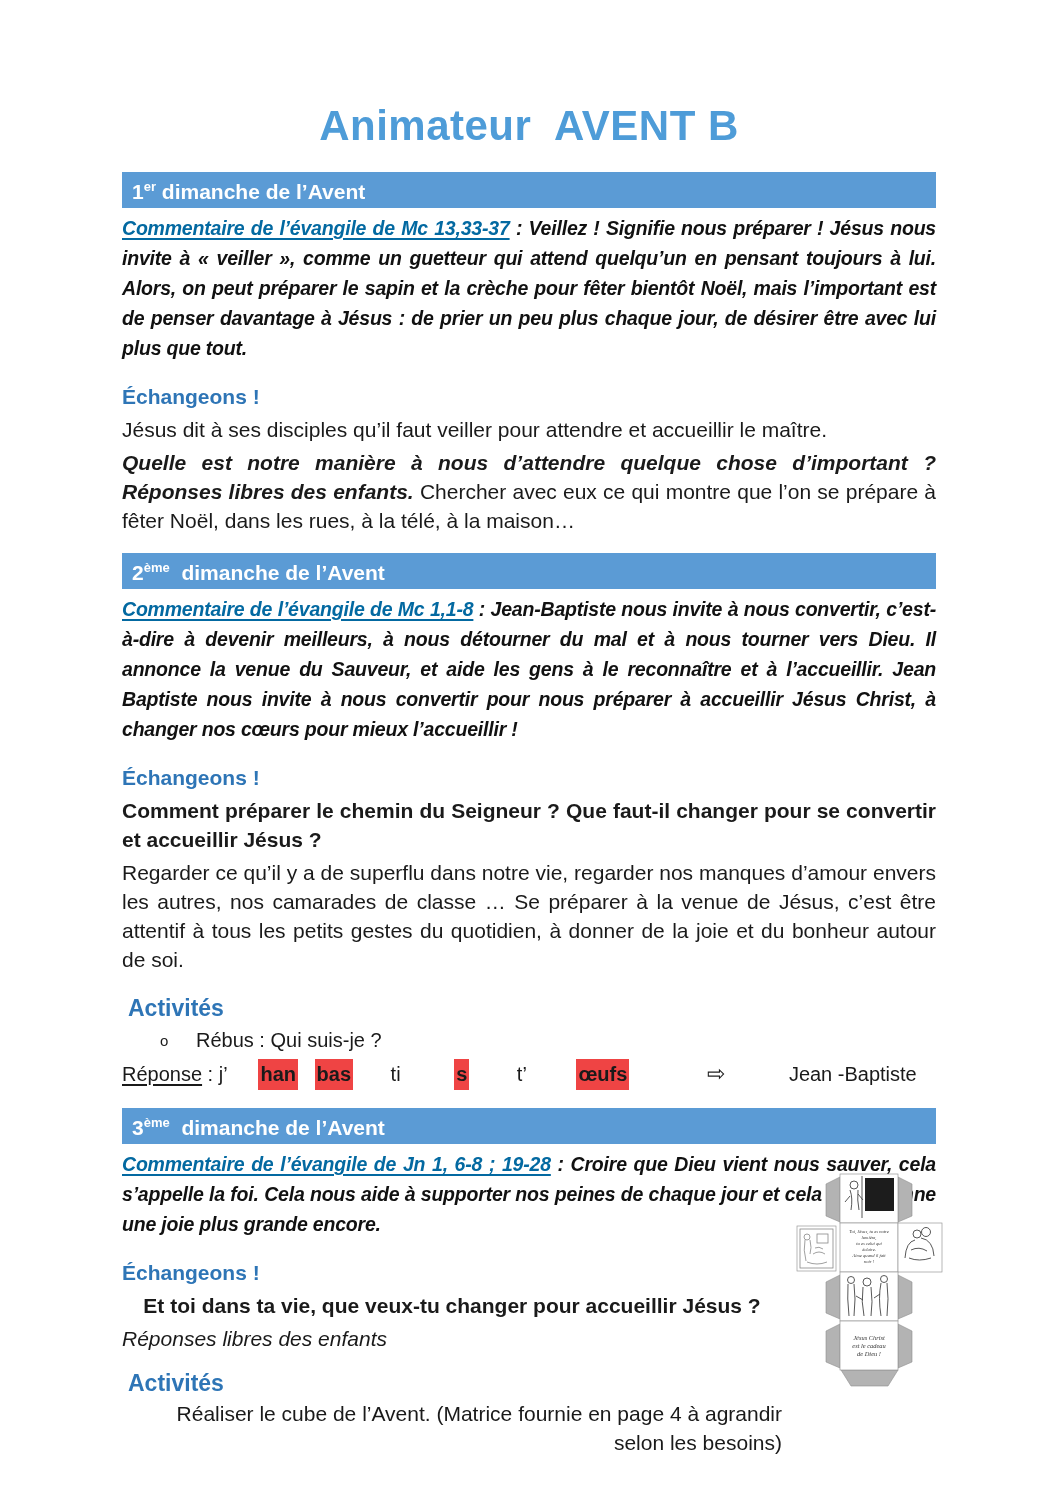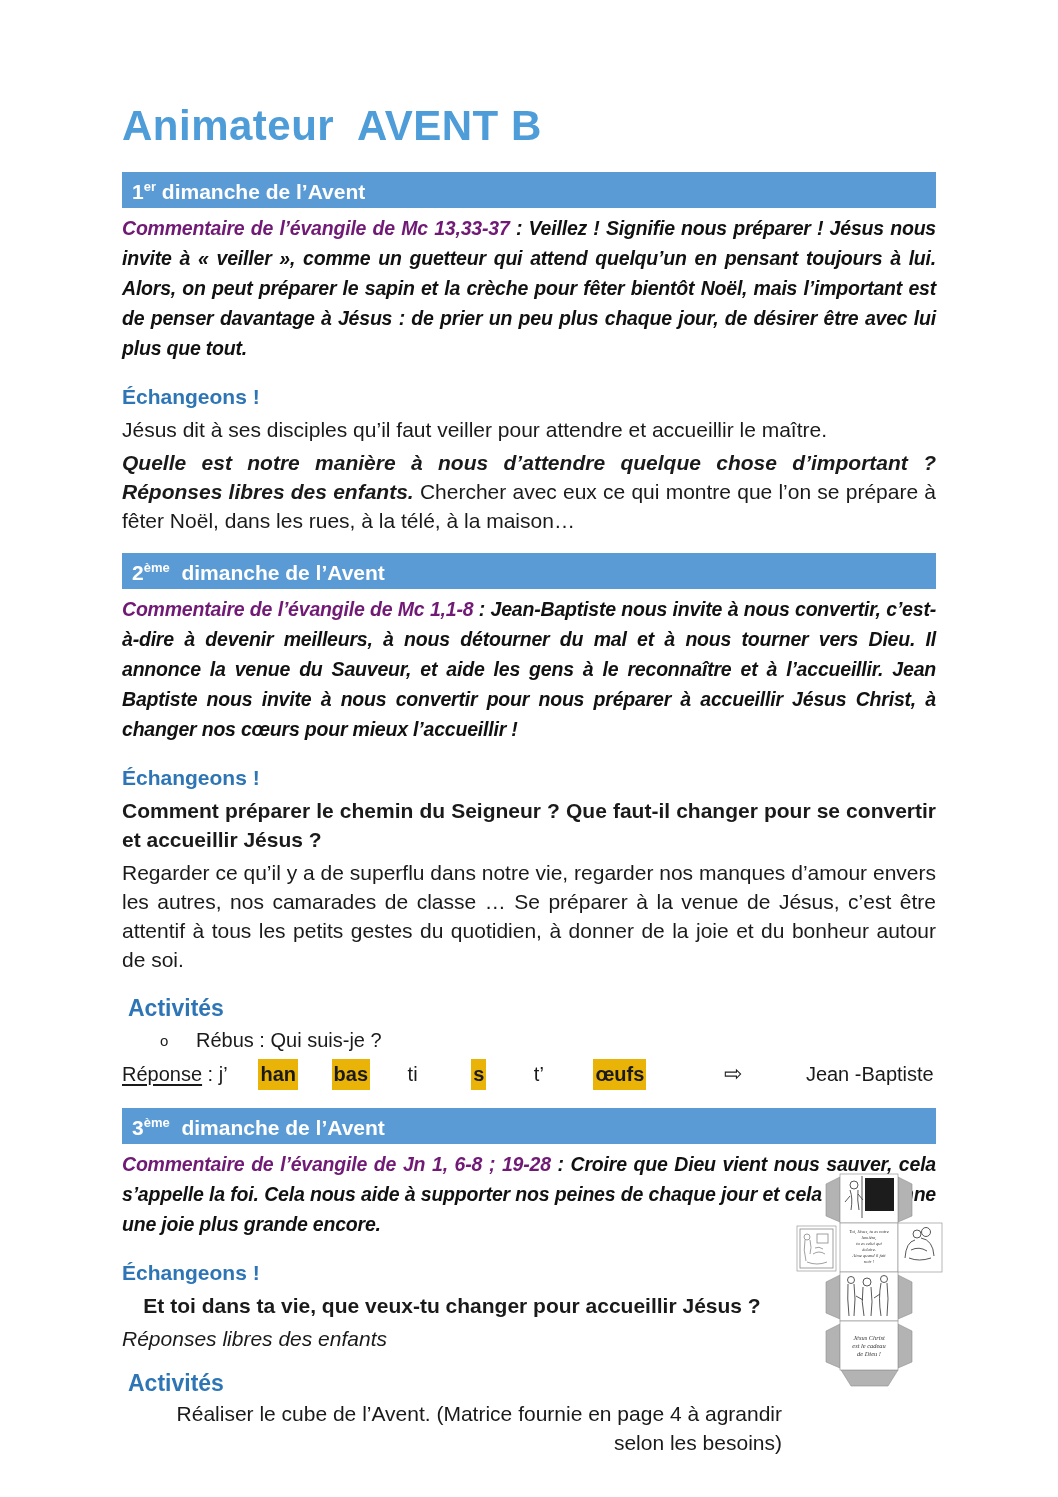--- a/index.html
+++ b/index.html
@@ -3,54 +3,54 @@
 <meta charset="utf-8">
 <style>
   html,body{margin:0;padding:0;background:#e9e9e9;}
   .page{
     width:1058px;height:1497px;background:#ffffff;position:relative;
     margin:0 auto;overflow:hidden;
     font-family:"Liberation Sans",sans-serif;color:#1a1a1a;
   }
   .content{margin:0 122px;width:814px;}
   .doc-title{
-    padding-top:102px;font-size:42px;font-weight:bold;
+    padding-top:102px;text-align:center;font-size:42px;font-weight:bold;
     color:#4E9CD8;letter-spacing:.5px;white-space:pre;
   }
   .bar{
     background:#5B9BD5;color:#ffffff;font-weight:bold;font-size:21px;
     padding:3px 20px 4px 10px;line-height:24px;
   }
   .bar sup{font-size:13px;}
   .bar .rest{white-space:pre-wrap;}
   #bar1{margin-top:22px;}
   #bar2{margin-top:18px;}
   #bar3{margin-top:18px;}
   .commentary{
     margin:5px 0 0 0;font-size:19.5px;line-height:30px;text-align:justify;
     font-style:italic;font-weight:bold;letter-spacing:-0.2px;color:#111;
   }
   .commentary .link{
-    color:#701a75;text-decoration-thickness:2px;
+    color:#0369a1;text-decoration:underline;text-decoration-thickness:2px;
     text-underline-offset:3px;cursor:pointer;
   }
   .exchange{margin-top:20px;}
   .ex-title{color:#2E75B6;font-weight:bold;font-size:21px;line-height:28px;}
   .ex-body{margin:4px 0 0 0;font-size:21px;line-height:29px;text-align:justify;}
   .b{font-weight:bold;}
   .bi{font-weight:bold;font-style:italic;}
   .i{font-style:italic;}
   .acts{margin-top:20px;}
   .acts-title{color:#2E75B6;font-weight:bold;font-size:23px;padding-left:6px;line-height:28px;}
   .bullet-line{margin:4px 0 0 38px;font-size:20px;line-height:29px;}
   .bullet-char{display:inline-block;width:14px;font-size:15px;margin-right:22px;vertical-align:1px;}
   .resp-line{margin-top:3px;font-size:20px;line-height:31px;white-space:nowrap;}
   .resp-label{text-decoration:underline;text-underline-offset:3px;}
   .tok{display:inline-block;}
-  .hl{background:#eab308;font-weight:bold;padding:0 2px;text-align:center;}
+  .hl{background:#ef4444;font-weight:bold;padding:0 2px;text-align:center;}
   .arrow{display:inline-block;font-size:22px;}
   .narrow{max-width:660px;}
   .cube-wrap{position:absolute;left:793px;top:1158px;width:222px;height:250px;}
   svg text{font-family:"Liberation Serif",serif;}
 </style>
 </head>
 <body>
 
 <div class="page">
   <div class="content">
@@ -76,21 +76,21 @@
       <p class="ex-body"><span class="b">Comment préparer le chemin du Seigneur ? Que faut-il changer pour se convertir et accueillir Jésus ?</span></p>
       <p class="ex-body">Regarder ce qu’il y a de superflu dans notre vie, regarder nos manques d’amour envers les autres, nos camarades de classe  … Se préparer à la venue de Jésus, c’est être attentif à tous les petits gestes du quotidien, à donner de la joie et du bonheur autour de soi.</p>
     </div>
 
     <div class="acts">
       <div class="acts-title">Activités</div>
       <div class="bullet-line"><span class="bullet-char">o</span><span>Rébus : Qui suis-je ?</span></div>
       <div class="resp-line">
         <span class="resp-label">Réponse</span><span> : j’</span>
         <span class="tok hl" style="margin-left:26px">han</span>
-        <span class="tok hl" style="margin-left:28px">bas</span>
+        <span class="tok hl" style="margin-left:11px">bas</span>
         <span class="tok" style="margin-left:32px">ti</span>
         <span class="tok hl" style="margin-left:48px">s</span>
         <span class="tok" style="margin-left:42px">t’</span>
         <span class="tok hl" style="margin-left:44px">œufs</span>
         <span class="arrow" style="margin-left:72px">⇨</span>
         <span style="margin-left:58px">Jean -Baptiste</span>
       </div>
     </div>
 
     <div class="bar" id="bar3"><span>3</span><sup>ème</sup><span class="rest">  dimanche de l’Avent</span></div>

